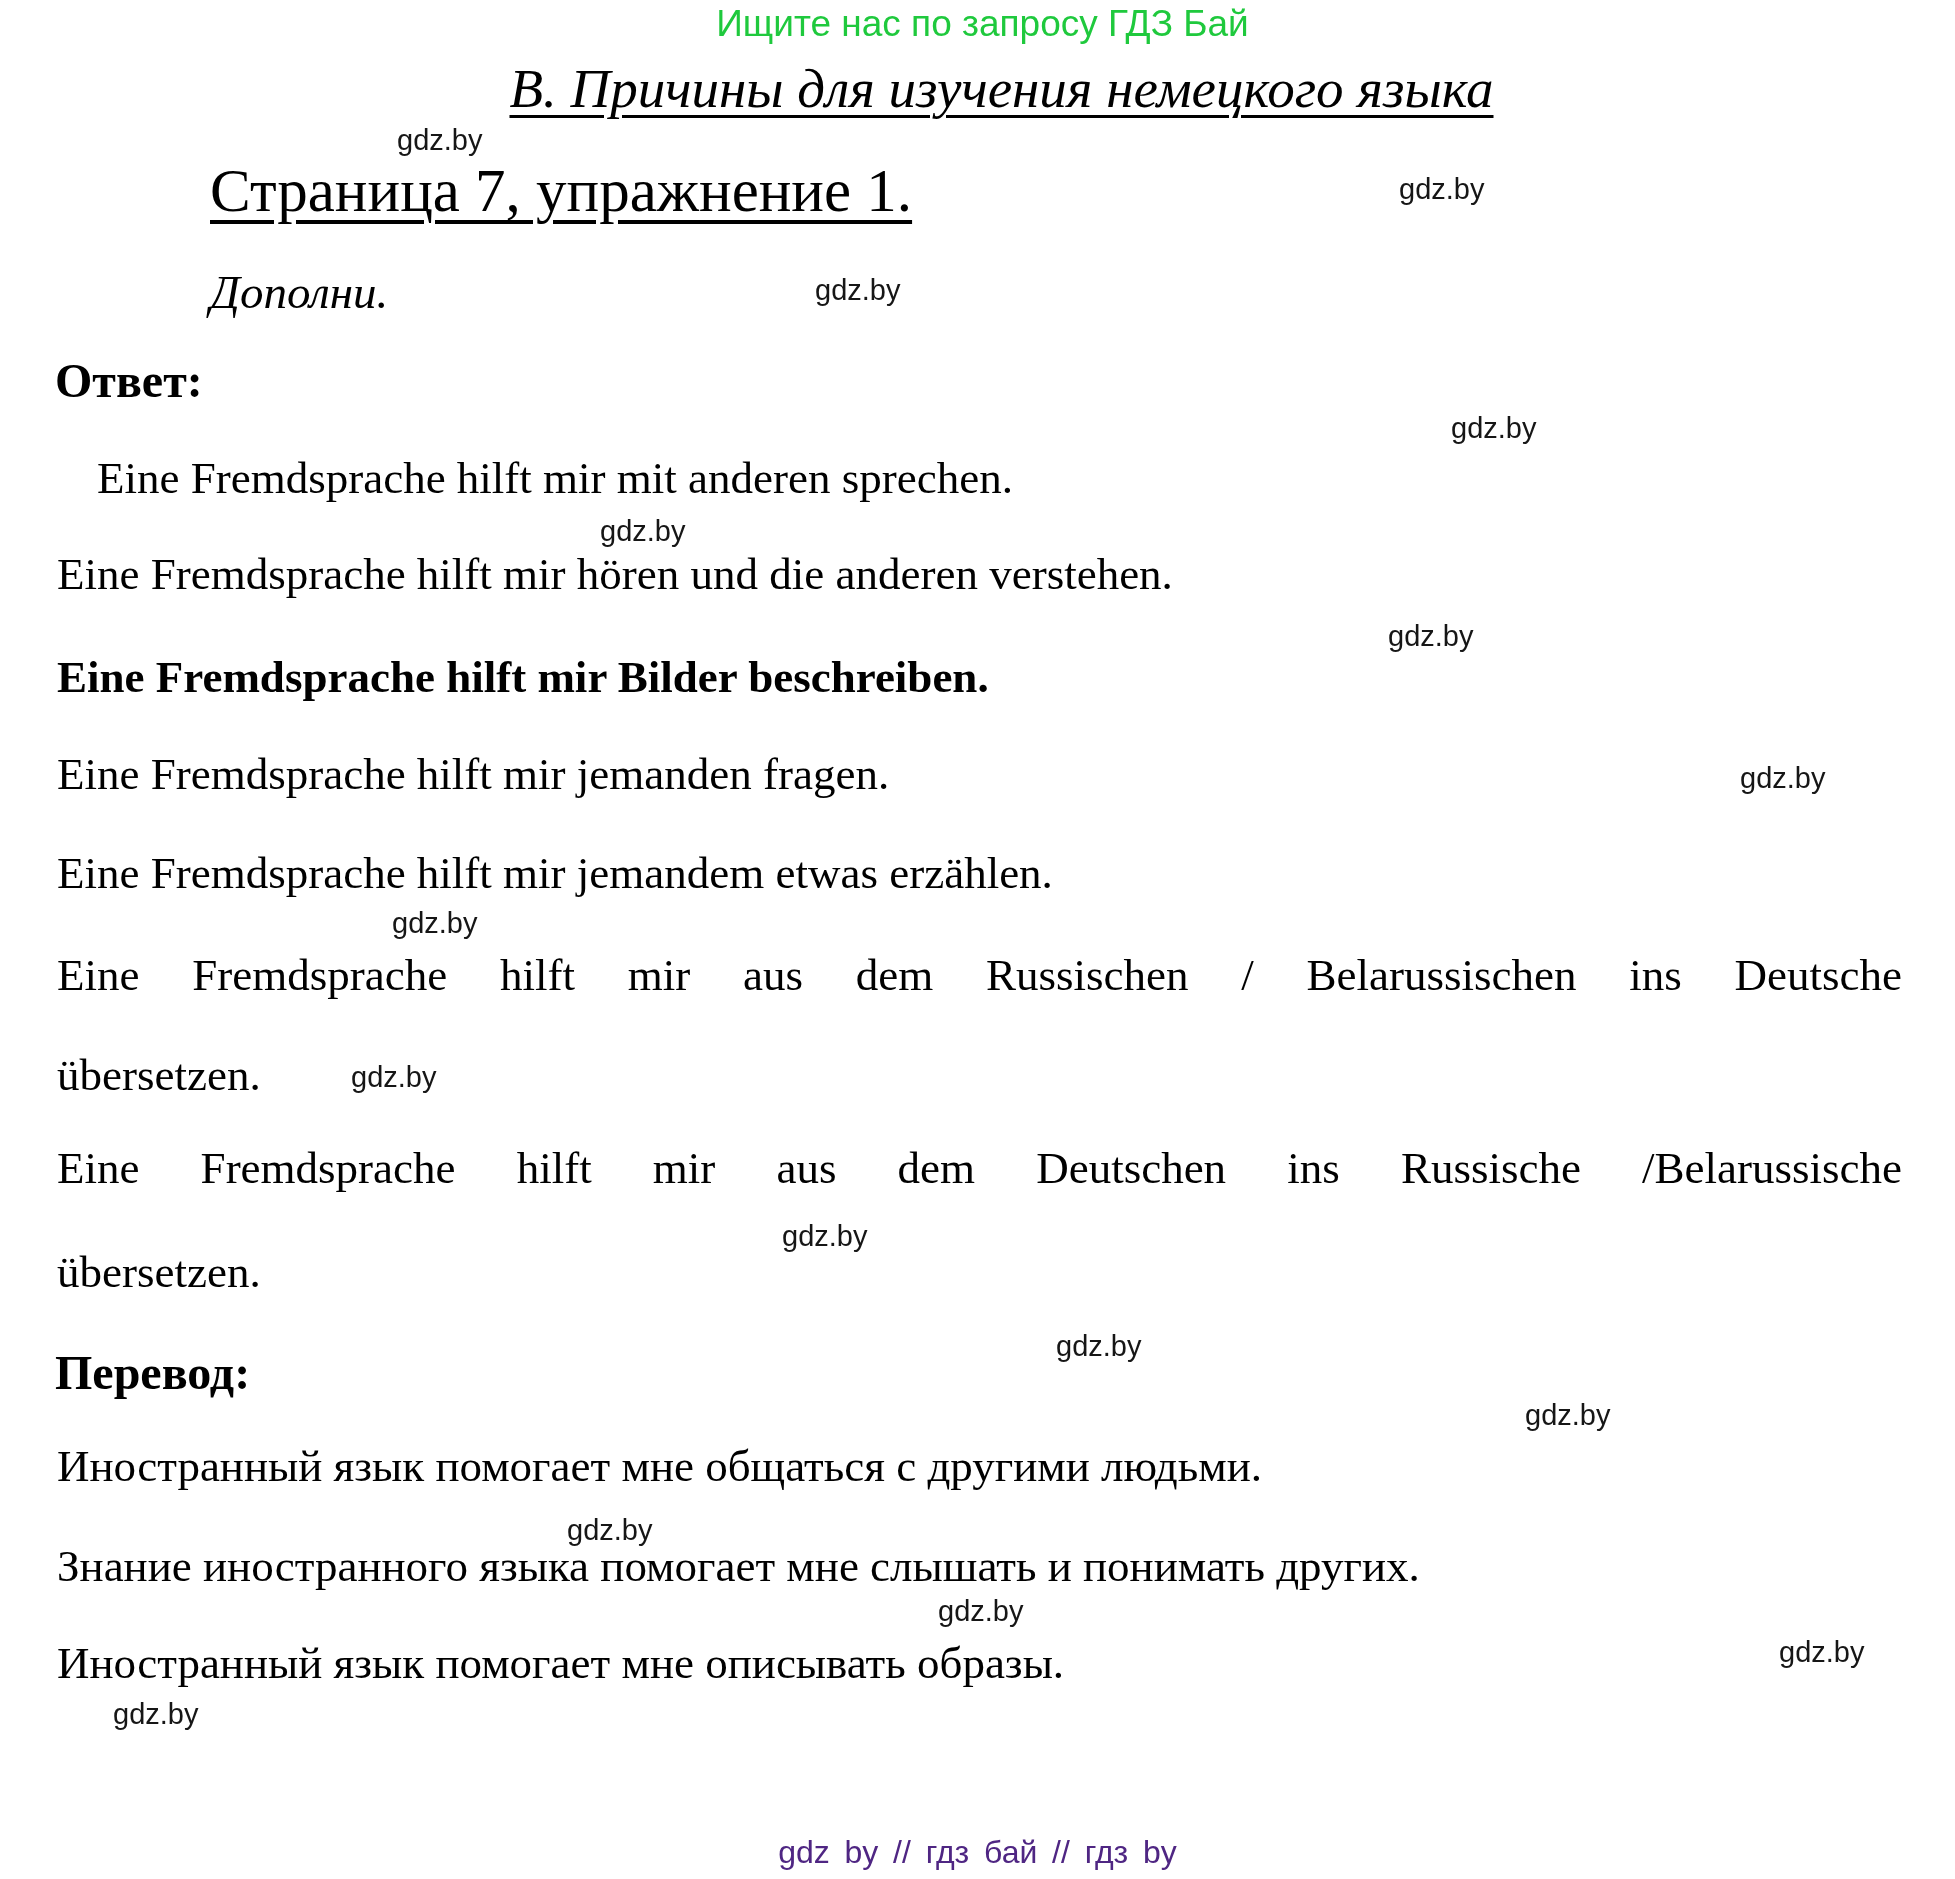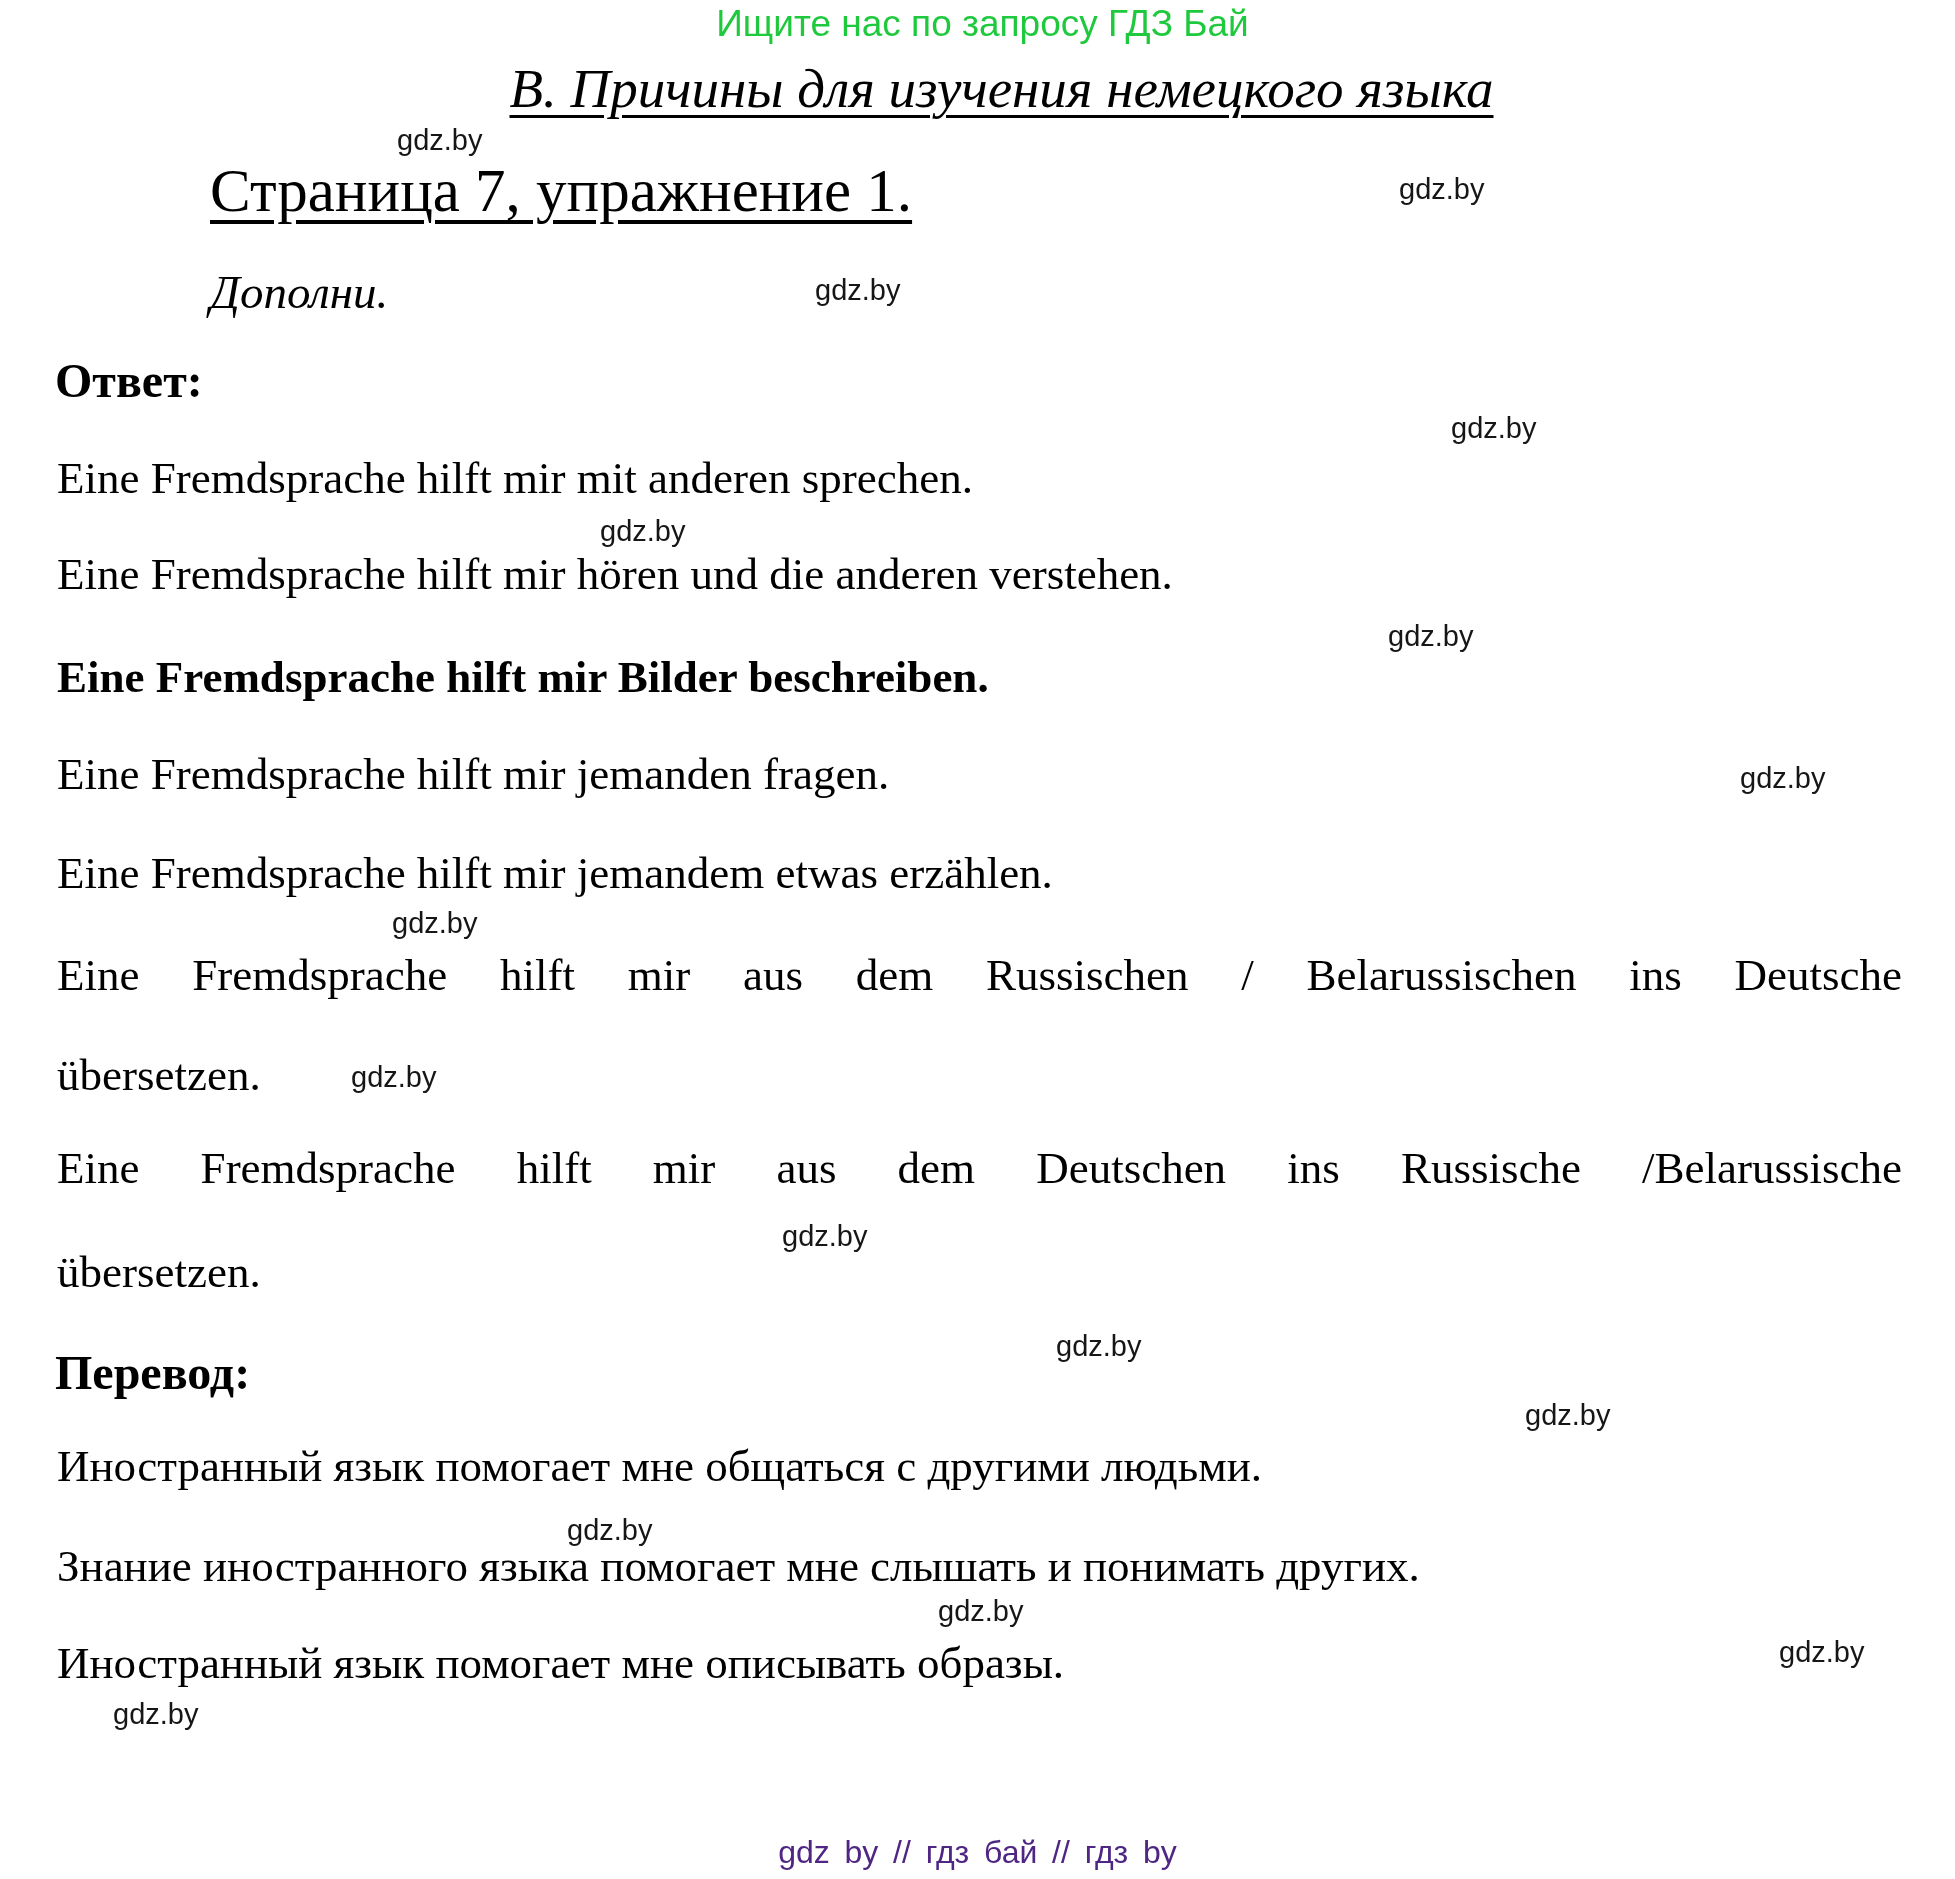--- a/index.html
+++ b/index.html
@@ -58,21 +58,21 @@
     position:absolute;left:57px;
     font-size:45px;line-height:1.15;
     white-space:nowrap;
   }
   .line.just{
     width:1845px;
     white-space:normal;
     text-align:justify;
     text-align-last:justify;
   }
-  .g1{top:453px;}
+  .g1{top:453px;margin-left:40px;}
   .g2{top:549px;}
   .g3{top:652px;font-weight:bold;}
   .g4{top:749px;}
   .g5{top:848px;}
   .g6{top:950px;}
   .u1{top:1050px;}
   .g7{top:1143px;}
   .u2{top:1247px;}
   .r1{top:1441px;}
   .r2{top:1541px;}

